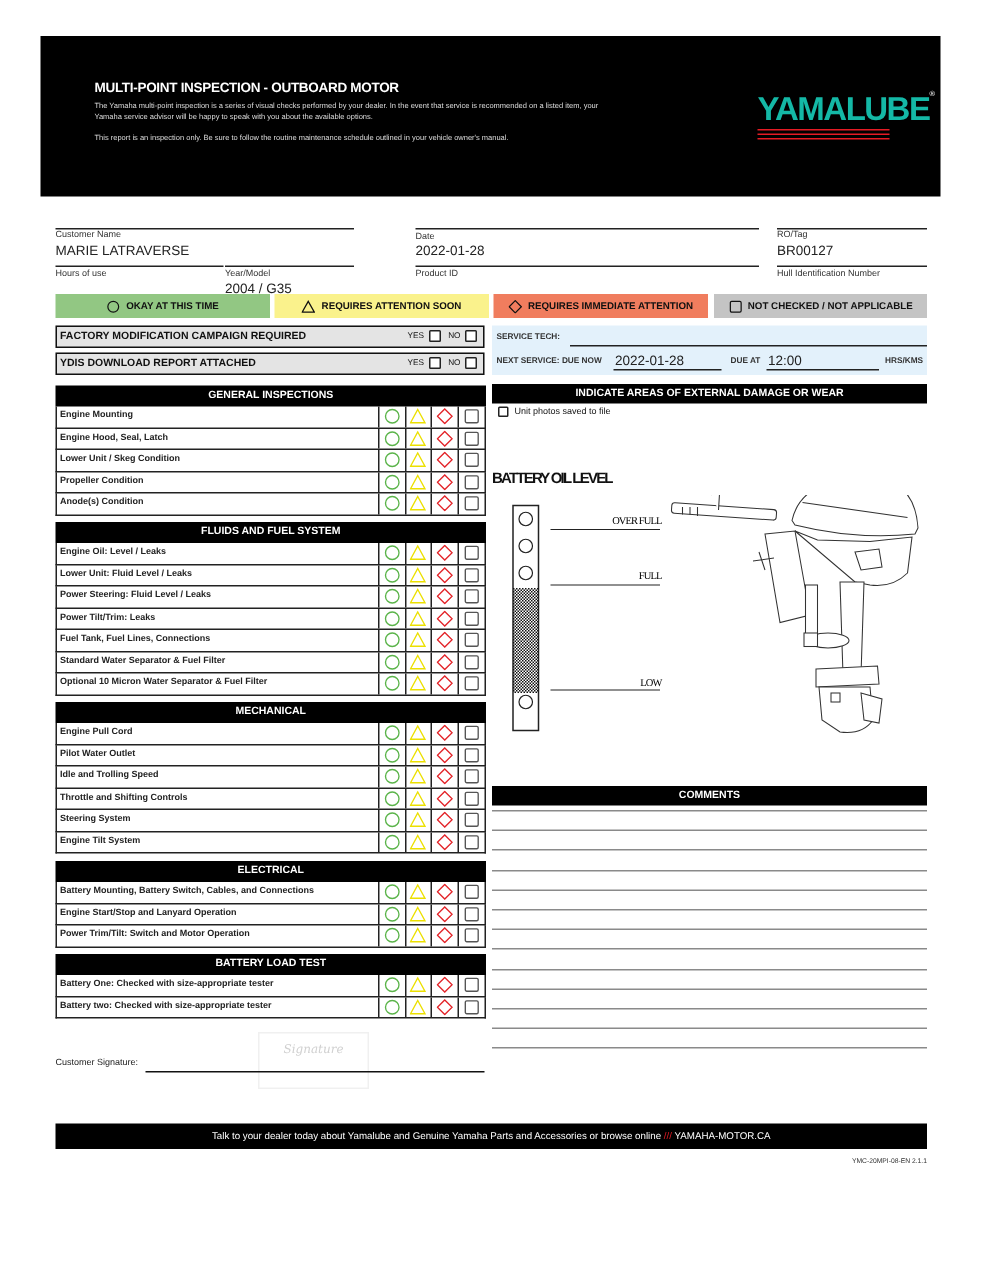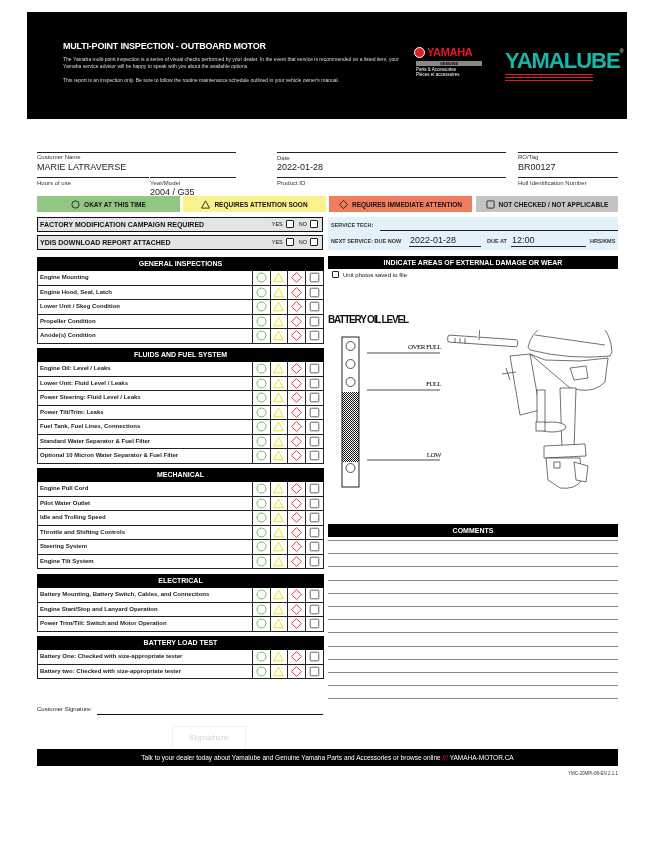--- a/index.html
+++ b/index.html
@@ -1,20 +1,20 @@
 <!DOCTYPE html>
 <html><head>
 <meta charset="utf-8">
 <style>
   * { box-sizing: border-box; margin: 0; padding: 0; }
   body { width: 654px; height: 848px; background: #fff; font-family: "Liberation Sans", sans-serif; position: relative; overflow: hidden; color: #111; }
   .abs { position: absolute; }
 
   
-  #header { left: 27px; top: 12px; width: 600px; height: 107px; background: #000; }
+  #header { left: 27px; top: 24px; width: 600px; height: 107px; background: #000; }
   #header .title { position: absolute; left: 36px; top: 29px; color: #fff; font-weight: bold; font-size: 9px; letter-spacing: -0.2px; }
   #header .p { position: absolute; left: 36px; color: #ddd; font-size: 5px; line-height: 7px; width: 340px; }
   #yamaha-logo { position: absolute; left: 387px; top: 34px; width: 72px; height: 36px; }
   .ym-emblem { position: absolute; left: 0; top: 1px; width: 11px; height: 11px; border-radius: 50%; background: #d22; border: 1px solid #fff; }
   .ym-word { position: absolute; left: 13px; top: 0; color: #e51b24; font-weight: bold; font-size: 11px; letter-spacing: -0.3px; }
   .ym-genuine { position: absolute; left: 2px; top: 15px; width: 66px; height: 5px; background: #888; color: #000; font-size: 4px; line-height: 5px; text-align: center; font-weight: bold; }
   .ym-pa { position: absolute; left: 2px; top: 21px; color: #fff; font-size: 4.5px; line-height: 5px; }
   #yamalube-logo { position: absolute; left: 478px; top: 36px; width: 90px; height: 36px; }
   .yl-word { color: #14b8a6; font-weight: bold; font-size: 22px; letter-spacing: -1px; transform: scaleY(1.15); transform-origin: top left; }
   .yl-line { position: absolute; left: 0; width: 88px; height: 1px; background: #e51b24; }
@@ -55,29 +55,20 @@
   #footer { left: 37px; top: 749px; width: 581px; height: 17px; background: #000; color: #fff; font-size: 6.5px; text-align: center; line-height: 17px; }
   #footer .slashes { color: #e51b24; }
 </style>
 </head>
 <body>
 
 <div id="header" class="abs">
   <div class="title">MULTI-POINT INSPECTION - OUTBOARD MOTOR</div>
   <div class="p" style="top:44px;">The Yamaha multi-point inspection is a series of visual checks performed by your dealer. In the event that service is recommended on a listed item, your Yamaha service advisor will be happy to speak with you about the available options.</div>
   <div class="p" style="top:65px;">This report is an inspection only. Be sure to follow the routine maintenance schedule outlined in your vehicle owner's manual.</div>
-  <div id="yamaha-logo">
-    <div class="ym-emblem"></div>
-    <div class="ym-word">YAMAHA</div>
-    <div class="ym-genuine">GENUINE</div>
-    <div class="ym-pa">
-      <div>Parts &amp; Accessories</div>
-      <div>Pièces et accessoires</div>
-    </div>
-  </div>
   <div id="yamalube-logo">
     <span class="yl-word">YAMALUBE</span><span style="color:#fff;font-size:5px;vertical-align:top;">®</span>
     <div class="yl-line" style="top:26px;"></div>
     <div class="yl-line" style="top:29px;"></div>
     <div class="yl-line" style="top:32px;"></div>
   </div>
 </div>
 
 <div class="abs field-val" style="left:37px;top:141px;">MARIE LATRAVERSE</div>
 <div class="abs field-line" style="left:37px;top:152px;width:199px;"></div>
@@ -761,21 +752,21 @@
     <div class="abs comment-line" style="top: 619.2px;"></div>
     <div class="abs comment-line" style="top: 632.4px;"></div>
     <div class="abs comment-line" style="top: 645.6px;"></div>
     <div class="abs comment-line" style="top: 658.8px;"></div>
     <div class="abs comment-line" style="top: 672px;"></div>
     <div class="abs comment-line" style="top: 685.2px;"></div>
     <div class="abs comment-line" style="top: 698.4px;"></div>
   </div>
 
 <div class="abs" style="left:37px;top:706px;font-size:6px;color:#222;">Customer Signature:</div>
-<div class="abs" style="left:172px;top:688px;width:74px;height:38px;border:1px solid #f0f0f0;color:#d0d0d0;font-family:'DejaVu Serif',serif;font-style:italic;font-size:8px;text-align:center;line-height:21px;margin-top:38px;">Signature</div>
+<div class="abs" style="left:172px;top:688px;width:74px;height:38px;border:1px solid #f0f0f0;color:#d0d0d0;font-family:'DejaVu Serif',serif;font-style:italic;font-size:8px;text-align:center;line-height:21px;">Signature</div>
 <div class="abs" style="left:97px;top:714px;width:226px;height:1px;background:#111;"></div>
 
 <div id="footer" class="abs">
   <span>Talk to your dealer today about Yamalube and Genuine Yamaha Parts and Accessories or browse online</span>
   <span class="slashes">///</span>
   <span>YAMAHA-MOTOR.CA</span>
 </div>
 <div class="abs" style="right:36px;top:771px;font-size:4.5px;color:#333;">YMC-20MPI-08-EN  2.1.1</div>
 
 </body></html>

